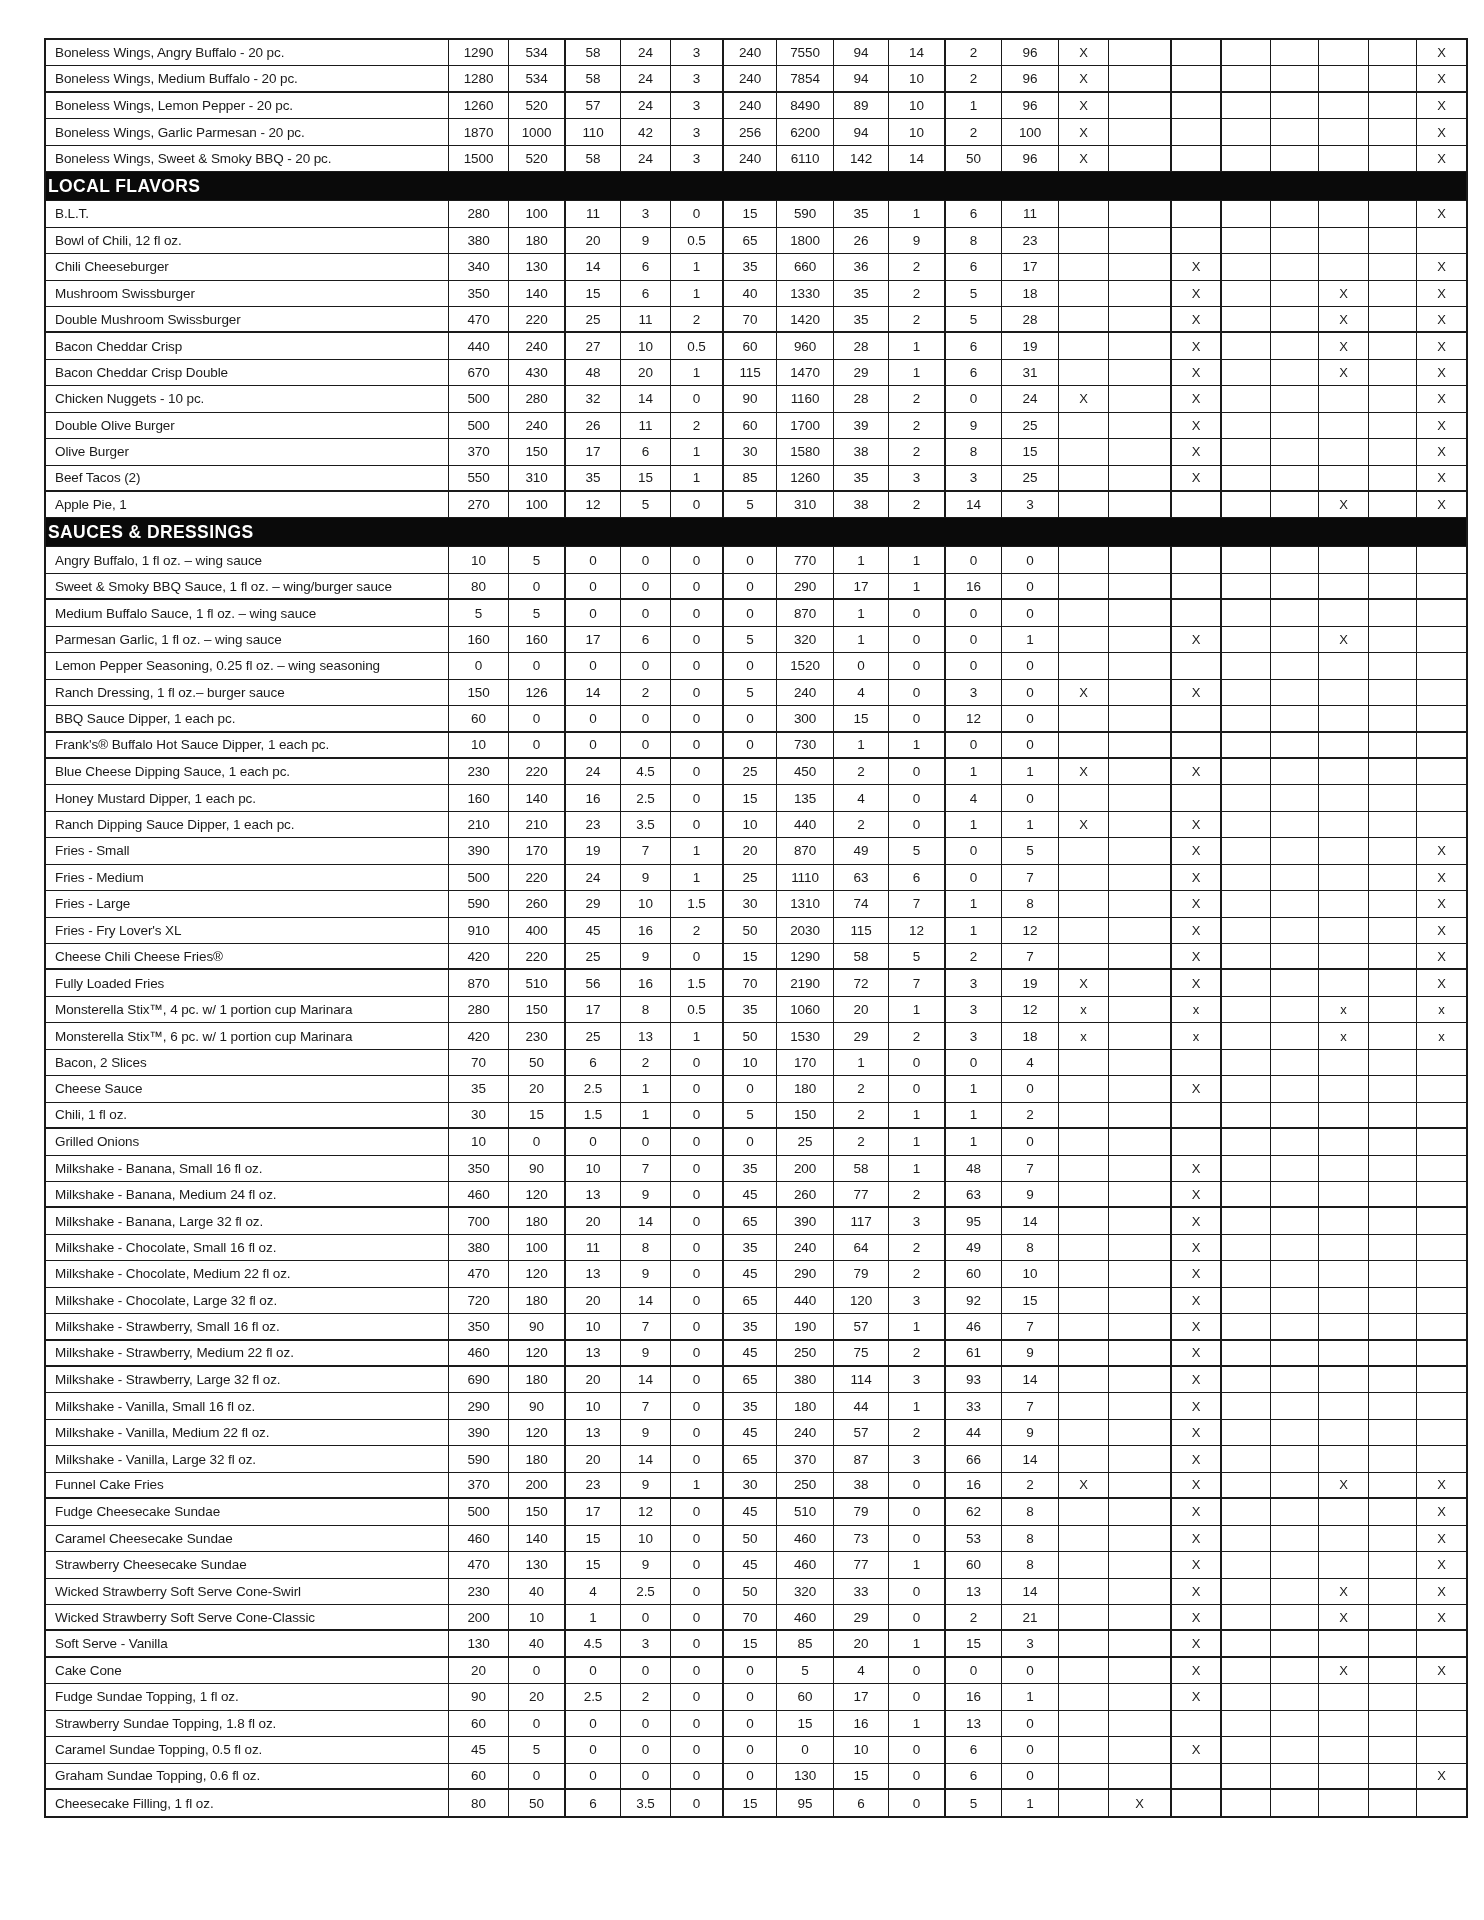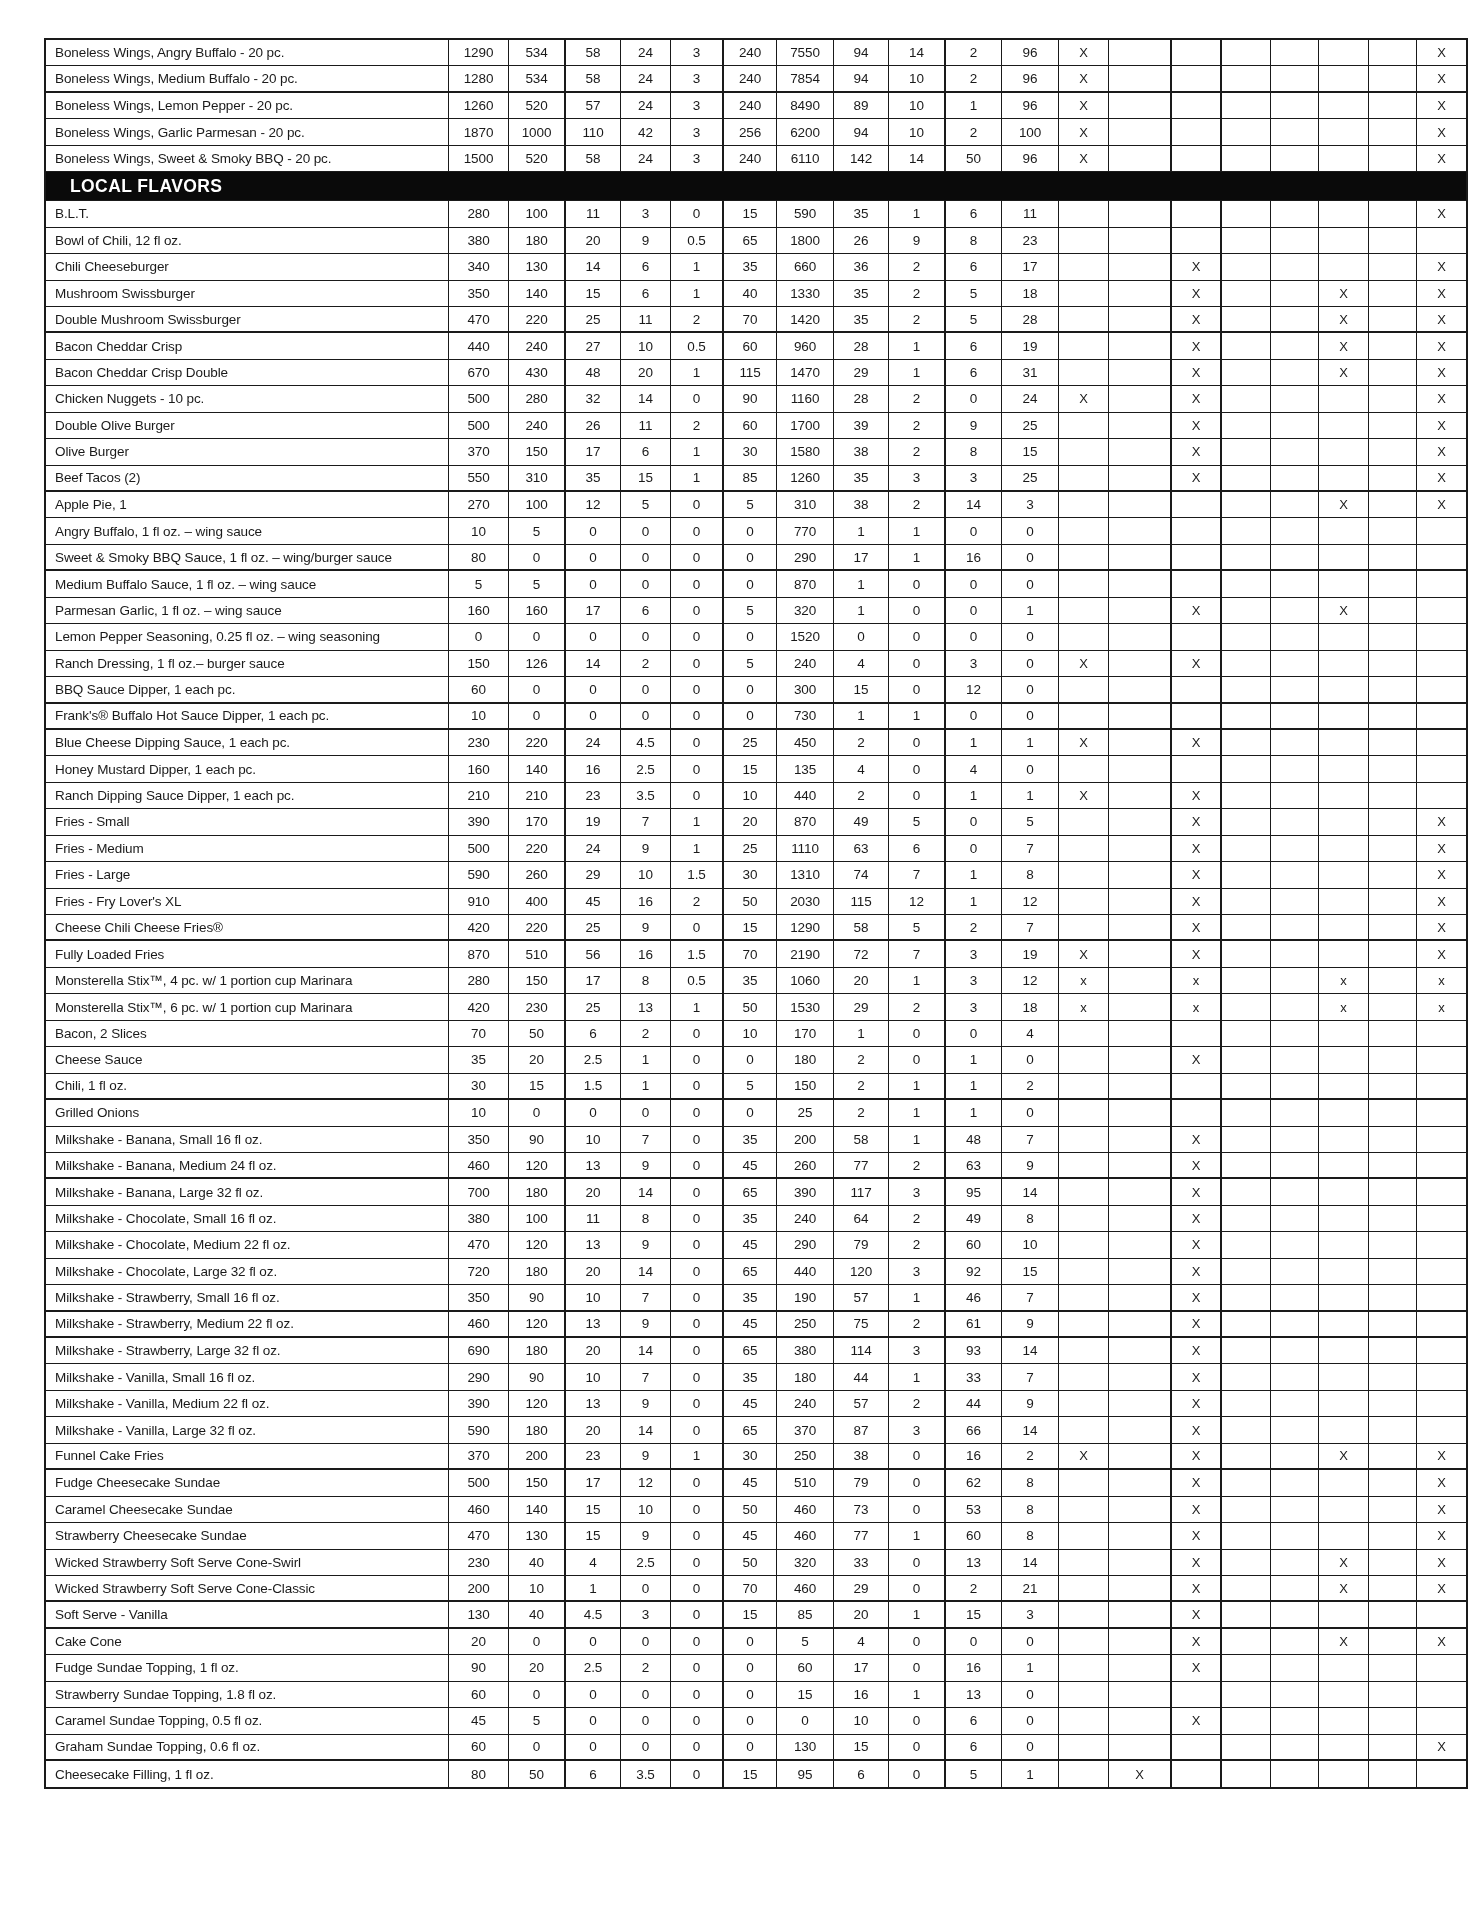--- a/index.html
+++ b/index.html
@@ -6,21 +6,21 @@
   body{width:1484px;height:1920px;position:relative;overflow:hidden;
        font-family:"Liberation Sans","DejaVu Sans",sans-serif;}
   .table{position:absolute;left:44px;top:38px;width:1424px;box-sizing:border-box;
          border:2px solid #1a1a1a;background:#fff;}
   .row{display:flex;height:26.45px;box-sizing:border-box;border-bottom:1px solid #1a1a1a;}
   .row.tb{border-bottom-width:2.5px;}
   .row:last-child{border-bottom:none;}
   .section-row{display:flex;align-items:center;height:29px;box-sizing:border-box;
                background:#0a0a0a;border-bottom:1px solid #1a1a1a;}
   .section-label{color:#ffffff;font-weight:bold;font-size:17.5px;letter-spacing:.4px;
-                 padding-left:24px;white-space:nowrap;}
+                 padding-left:2px;white-space:nowrap;}
   .cell{box-sizing:border-box;border-right:1px solid #1a1a1a;display:flex;align-items:center;
         justify-content:center;font-size:13.5px;color:#1a1a1a;letter-spacing:-.1px;
         overflow:hidden;white-space:nowrap;flex:0 0 auto;}
   .cell.name{justify-content:flex-start;padding-left:9px;width:403px;}
   .c0{width:60px}.c1{width:57px;border-right-width:2.5px}.c2{width:55px}.c3{width:50px}
   .c4{width:53px;border-right-width:2.5px}.c5{width:53px}.c6{width:57px}.c7{width:55px}
   .c8{width:57px;border-right-width:2.5px}.c9{width:56px}.c10{width:57px}
   .a0{width:50px}.a1{width:63px;border-right-width:2.5px}.a2{width:50px;border-right-width:2.5px}
   .a3{width:49px}.a4{width:48px}.a5{width:50px}.a6{width:48px}.a7{width:49px;border-right:none}
   .mark{font-size:13px}
@@ -399,20 +399,23 @@
       <div class="cell num c10">3</div>
       <div class="cell mark a0"></div>
       <div class="cell mark a1"></div>
       <div class="cell mark a2"></div>
       <div class="cell mark a3"></div>
       <div class="cell mark a4"></div>
       <div class="cell mark a5">X</div>
       <div class="cell mark a6"></div>
       <div class="cell mark a7">X</div>
     </div>
+    <div class="section-row">
+      <div class="section-label">SAUCES &amp; DRESSINGS</div>
+    </div>
     <div class="row">
       <div class="cell name">Angry Buffalo, 1 fl oz. – wing sauce</div>
       <div class="cell num c0">10</div>
       <div class="cell num c1">5</div>
       <div class="cell num c2">0</div>
       <div class="cell num c3">0</div>
       <div class="cell num c4">0</div>
       <div class="cell num c5">0</div>
       <div class="cell num c6">770</div>
       <div class="cell num c7">1</div>

